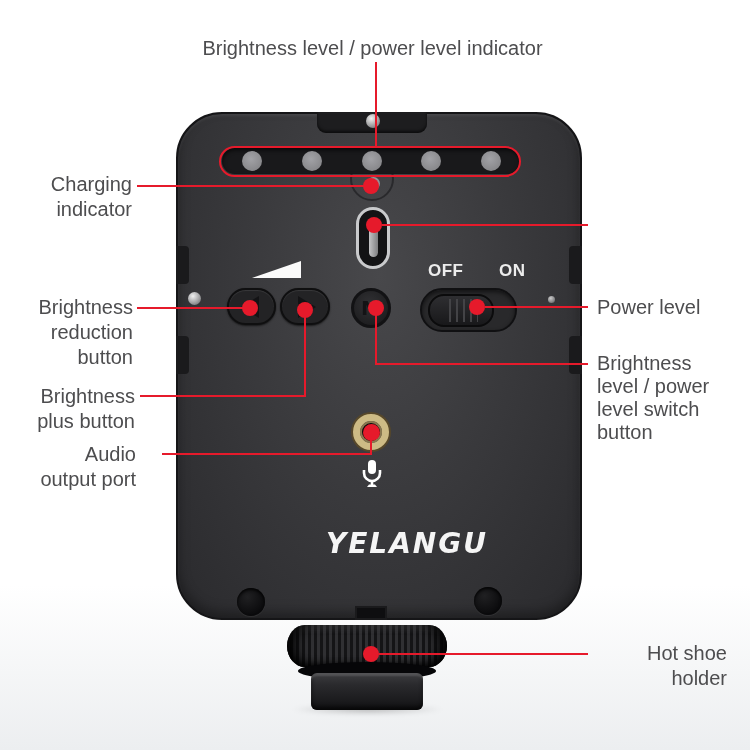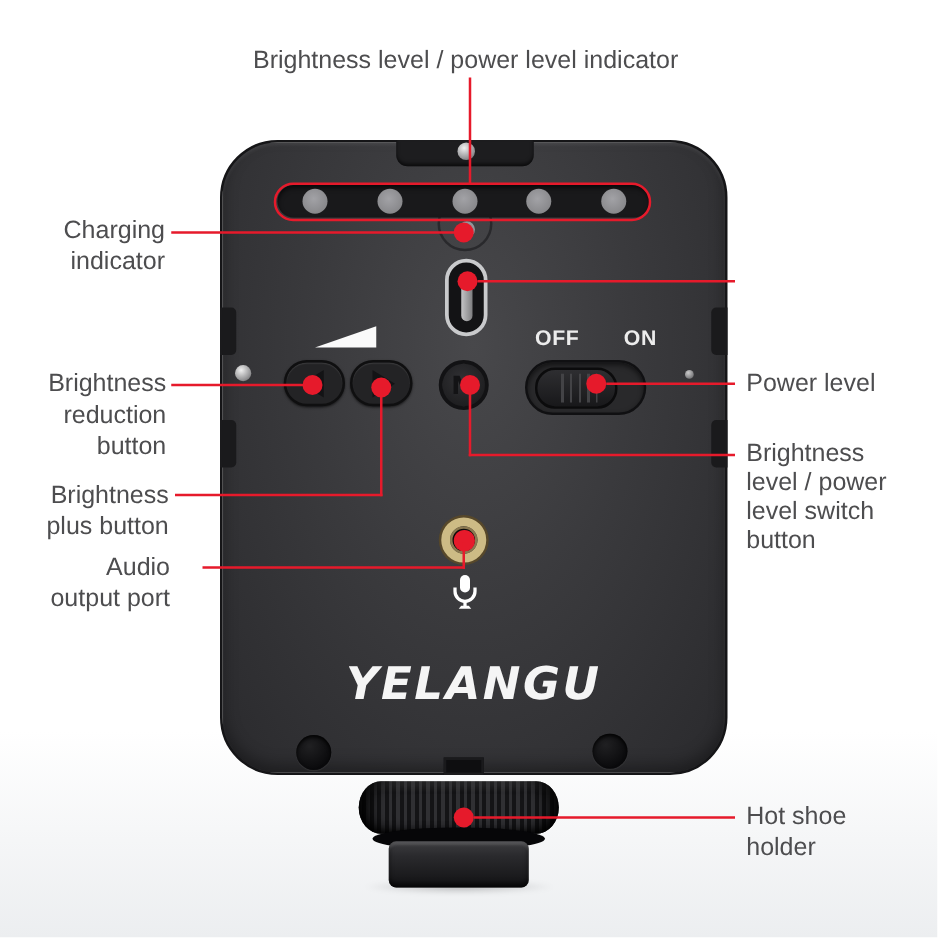--- a/index.html
+++ b/index.html
@@ -58,21 +58,21 @@
   #switch-slider{position:absolute;left:428px;top:294px;width:66px;height:33px;border-radius:16px;
     background:linear-gradient(180deg,#2e2e31,#18181a);border:2px solid #0b0b0c;box-sizing:border-box;}
   #switch-ridges{position:absolute;left:14px;top:3px;width:34px;height:23px;
     background:repeating-linear-gradient(90deg, transparent 0 5px, #434346 5px 7px);}
   .offon{position:absolute;top:261px;font-size:17px;font-weight:bold;color:#ececec;letter-spacing:.5px;}
   #audio-ring{position:absolute;left:353px;top:414px;width:36px;height:36px;border-radius:50%;
     border:7px solid #cdbb85;box-sizing:border-box;background:#0b0b0b;
     box-shadow:0 0 0 2px #57482a, inset 0 0 0 2px #8a7850;}
   #brand{position:absolute;left:176px;top:527px;width:406px;text-align:center;
     font-family:"DejaVu Sans",sans-serif;font-style:italic;font-weight:bold;
-    font-size:36px;letter-spacing:2px;color:#f5f5f5;}
+    font-size:28px;letter-spacing:2px;color:#f5f5f5;padding-left:28px;}
   .hole{position:absolute;width:28px;height:28px;border-radius:50%;
     background:radial-gradient(circle at 38% 32%, #202022, #0a0a0c 72%);
     box-shadow:inset 0 2px 3px rgba(0,0,0,.85), 0 1px 1px rgba(255,255,255,.07);}
   #bottom-notch{position:absolute;left:355px;top:606px;width:32px;height:14px;background:#0e0e10;
     border:2px solid #1a1a1c;box-sizing:border-box;}
   #shoe-wheel{position:absolute;left:287px;top:625px;width:160px;height:42px;border-radius:18px/21px;
     background:repeating-linear-gradient(90deg, #303033 0 3px, #141416 3px 6px);
     box-shadow:inset 14px 0 14px -6px #000, inset -14px 0 14px -6px #000,
                inset 0 7px 7px -4px rgba(255,255,255,.16), inset 0 -6px 8px -4px #000;}
   #shoe-ring{position:absolute;left:298px;top:662px;width:138px;height:18px;border-radius:50%;background:#060608;}
@@ -190,16 +190,16 @@
 button</div>
   <div class="lbl" style="left:597px;top:295px;width:150px;">Power level</div>
   <div class="lbl right" style="left:8px;top:384px;width:127px;">Brightness
 plus button</div>
   <div class="lbl" style="left:597px;top:352px;width:150px;line-height:23px;">Brightness
 level / power
 level switch
 button</div>
   <div class="lbl right" style="left:0;top:442px;width:136px;">Audio
 output port</div>
-  <div class="lbl" style="left:597px;top:641px;width:130px;">Hot shoe
+  <div class="lbl" style="left:597px;top:641px;width:130px;text-align:right;">Hot shoe
 holder</div>
 
 </div>
 
 </body></html>

